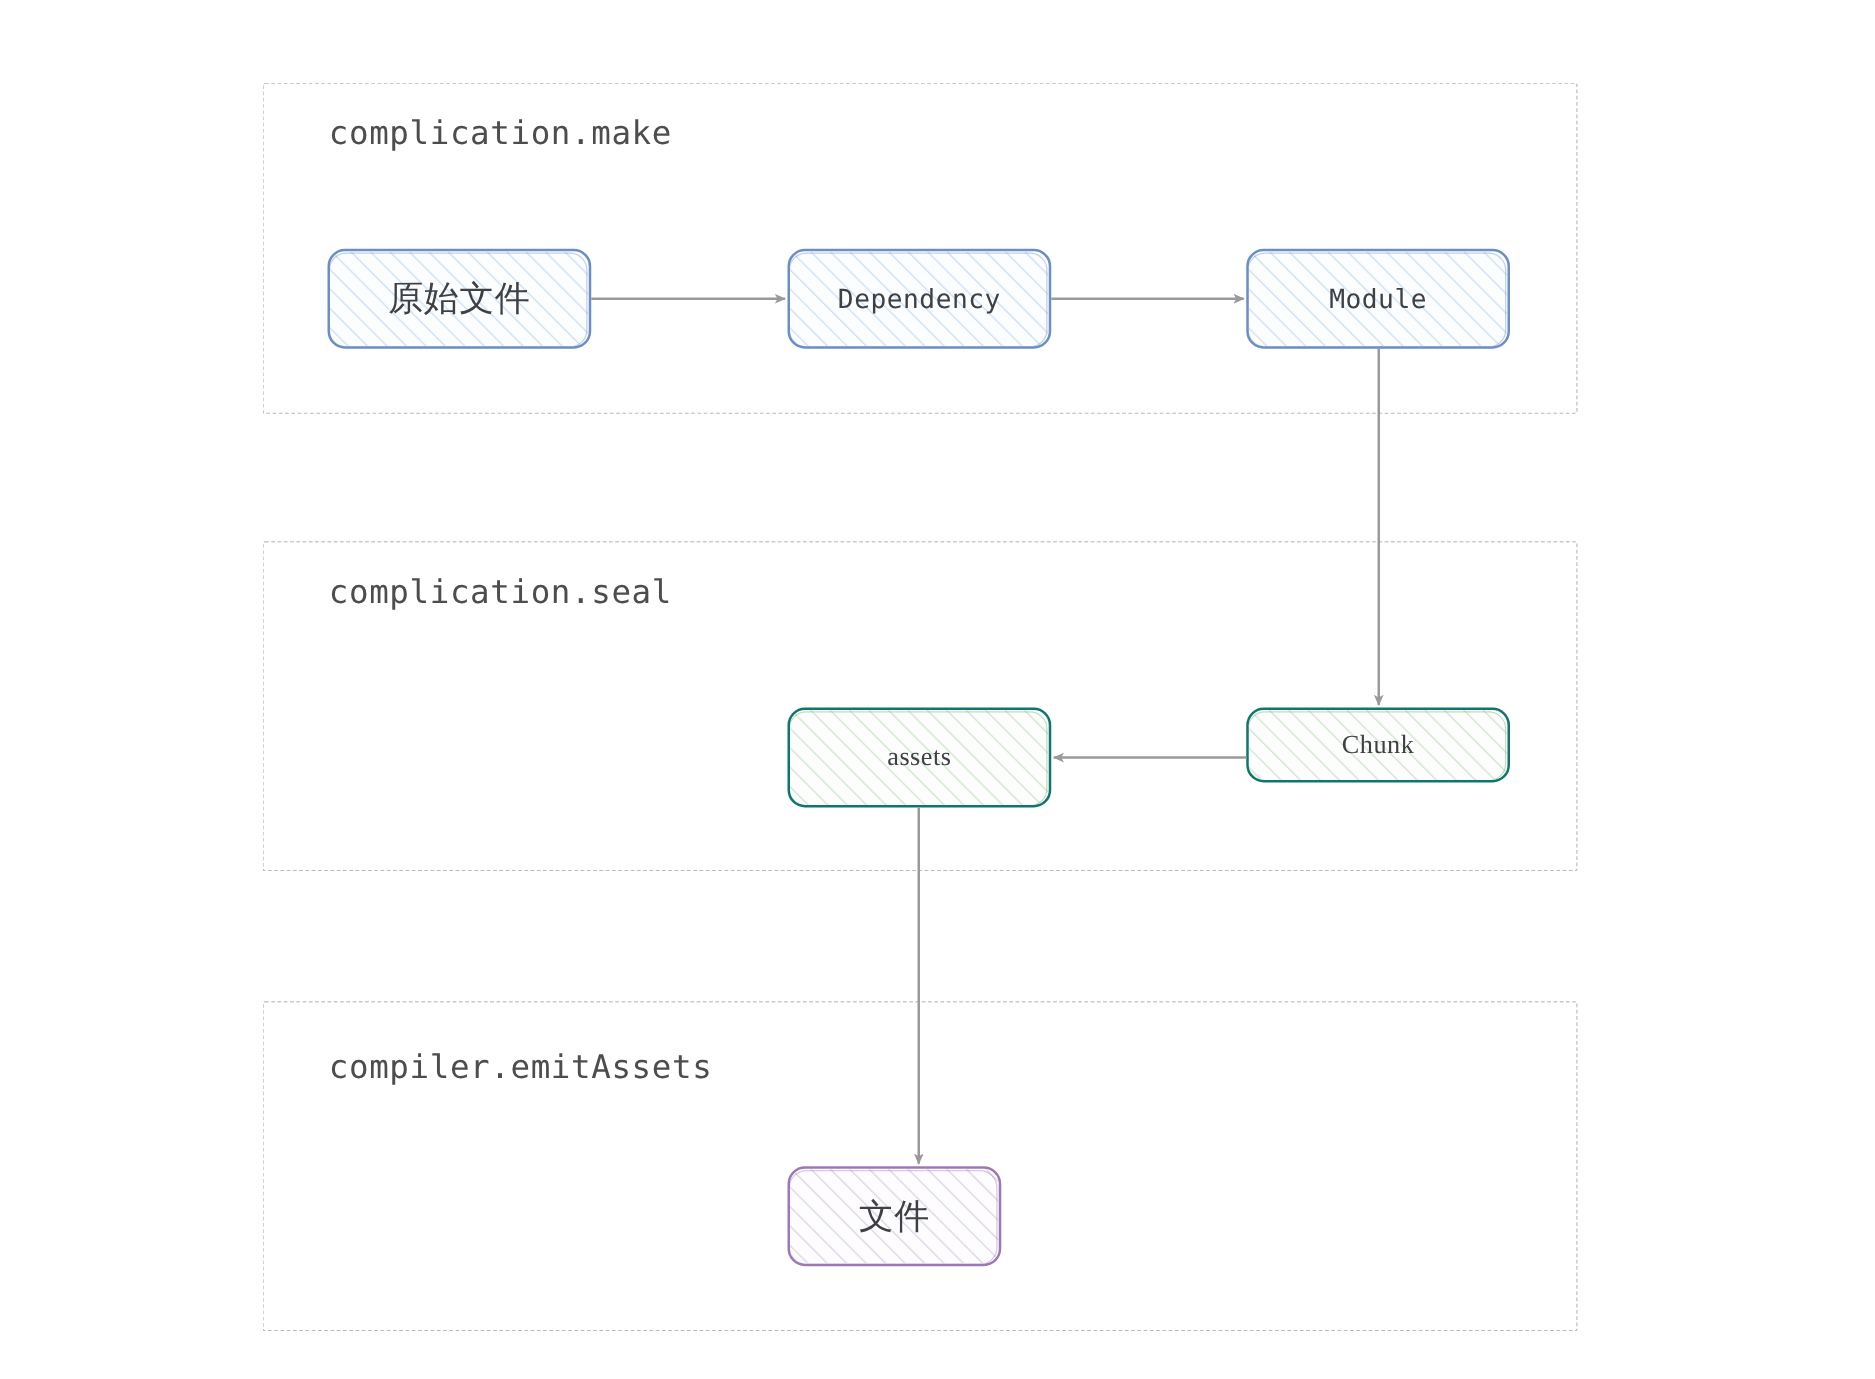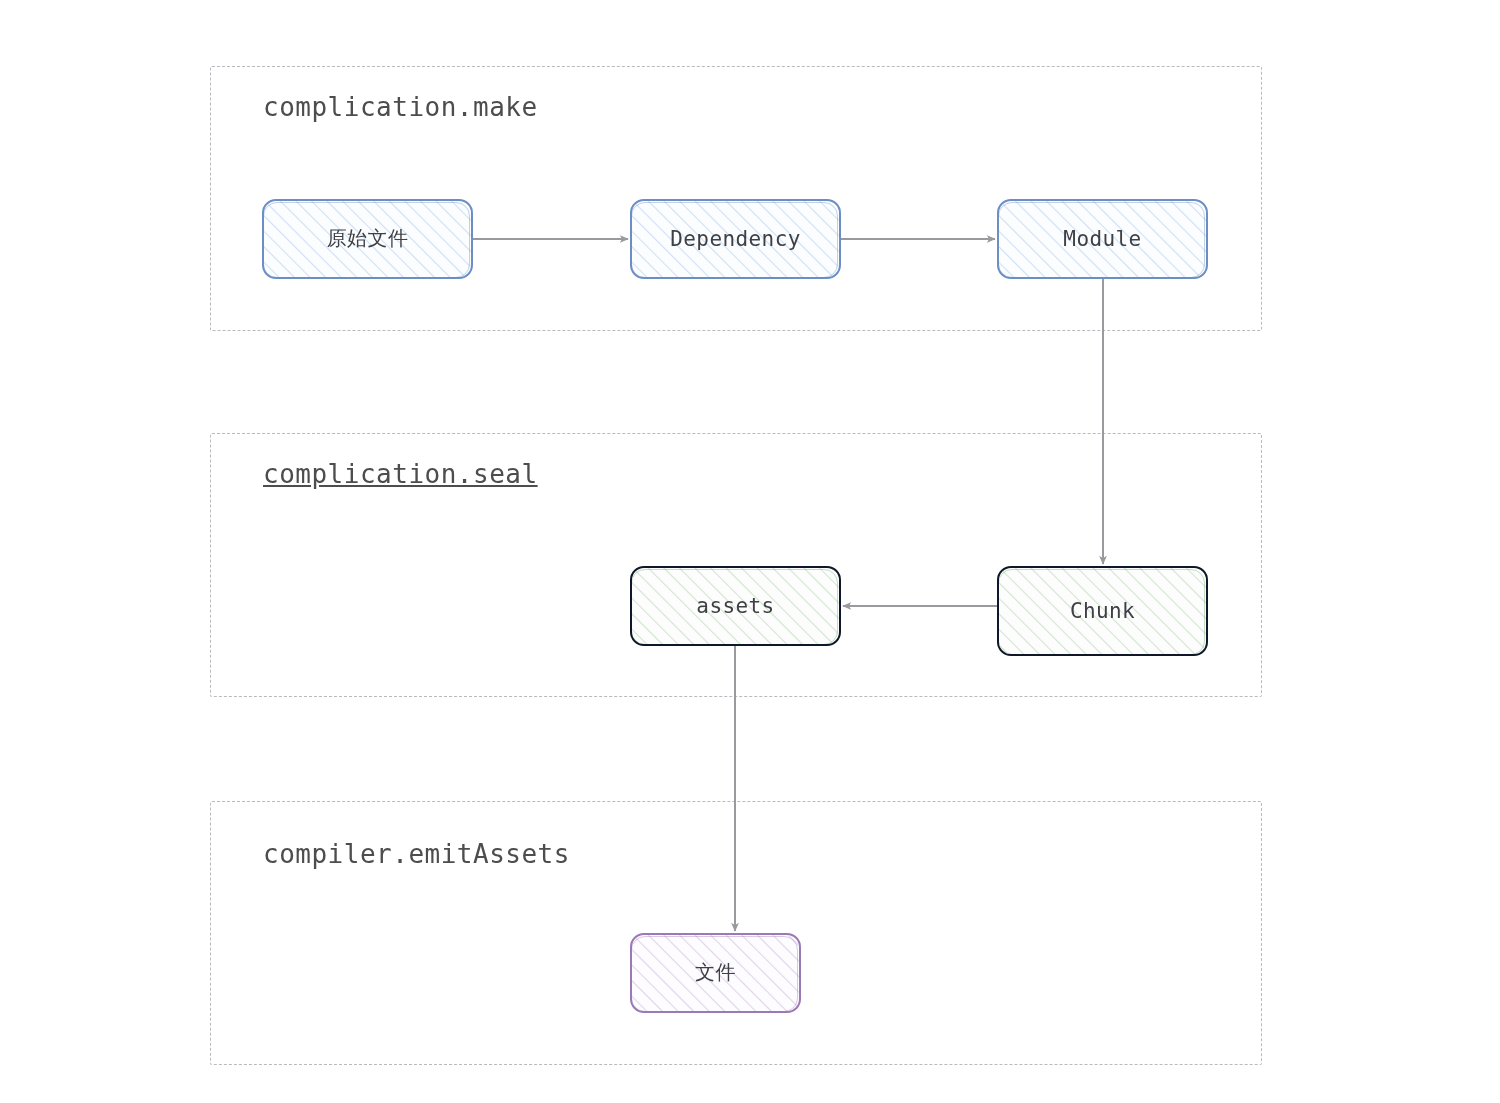--- a/index.html
+++ b/index.html
@@ -60,63 +60,64 @@
     position: absolute;
     inset: 0;
     z-index: 1;
     pointer-events: none;
   }
   .node.blue {
     border: 2px solid #6b8fc4;
     background: #fbfdff;
   }
   .node.green {
-    border: 2px solid #0f172a;
+    border: 2px solid #0f766e;
     background: #fcfdfc;
+    font-family: Liberation Serif, serif;
   }
   .node.purple {
     border: 2px solid #9b79b5;
     background: #fdfcfe;
   }
   
   .node::after {
     content: "";
     position: absolute;
     left: -1px; top: 1px; right: 1px; bottom: -1px;
     border-radius: 14px;
     pointer-events: none;
     z-index: 3;
   }
   .node.blue::after   { border: 1px solid rgba(107,143,196,0.40); }
   .node.green::after  { border: 1px solid rgba(106,171,98,0.38); }
   .node.purple::after { border: 1px solid rgba(155,121,181,0.38); }
 
   .node.cjk .node-label {
     font-family: "DejaVu Sans", "Liberation Sans", sans-serif;
-    font-size: 20px;
+    font-size: 28px;
     text-align: right;
   }
   
   .edge-layer {
     position: absolute;
     inset: 0;
     z-index: 5;
     pointer-events: none;
   }
 </style>
 </head>
 <body>
 
 <div id="canvas">
 
   <div class="group" id="g0" style="left: 210px; top: 55px; width: 1052px; height: 265px;"></div>
   <div class="group-label" id="gl0" style="left: 263px; top: 81px;">complication.make</div>
 
   <div class="group" id="g1" style="left: 210px; top: 422px; width: 1052px; height: 264px;"></div>
-  <div class="group-label" id="gl1" style="left: 263px; top: 448px; text-decoration: underline;">complication.seal</div>
+  <div class="group-label" id="gl1" style="left: 263px; top: 448px;">complication.seal</div>
 
   <div class="group" id="g2" style="left: 210px; top: 790px; width: 1052px; height: 264px;"></div>
   <div class="group-label" id="gl2" style="left: 263px; top: 828px;">compiler.emitAssets</div>
 
   <svg class="edge-layer" id="edges" width="1500" height="1103">
     <defs>
       <marker id="arrowhead" markerWidth="9" markerHeight="9" refX="8.2" refY="4.5" orient="auto" markerUnits="userSpaceOnUse">
         <path d="M0,0.6 L9,4.5 L0,8.4 L2.2,4.5 Z" fill="#9a9a9e"></path>
       </marker>
     </defs>
@@ -170,21 +171,21 @@
       <defs>
         <pattern id="hg3" width="11" height="11" patternUnits="userSpaceOnUse" patternTransform="rotate(-45)">
           <line x1="0" y1="0" x2="0" y2="11" stroke="#d2e5cf" stroke-width="2.2"></line>
         </pattern>
       </defs>
       <rect width="100%" height="100%" fill="url(#hg3)"></rect>
     </svg>
     <span class="node-label">assets</span>
   </div>
 
-  <div class="node green" id="n4" style="left: 997px; top: 555px; width: 211px; height: 90px;">
+  <div class="node green" id="n4" style="left: 997px; top: 555px; width: 211px; height: 60px;">
     <svg class="hatch" width="100%" height="100%" preserveAspectRatio="none">
       <defs>
         <pattern id="hg4" width="11" height="11" patternUnits="userSpaceOnUse" patternTransform="rotate(-45)">
           <line x1="0" y1="0" x2="0" y2="11" stroke="#d2e5cf" stroke-width="2.2"></line>
         </pattern>
       </defs>
       <rect width="100%" height="100%" fill="url(#hg4)"></rect>
     </svg>
     <span class="node-label">Chunk</span>
   </div>

